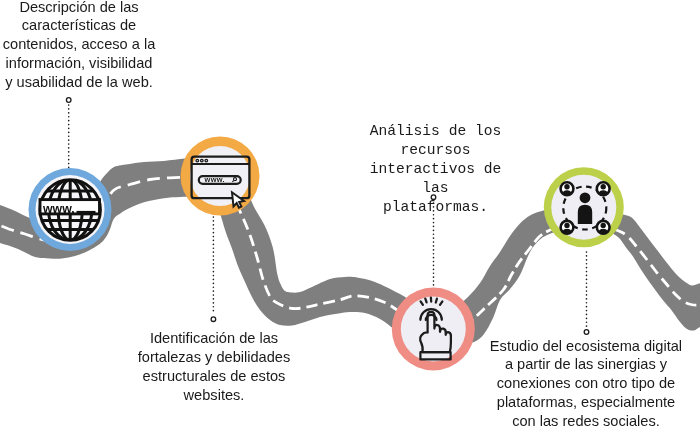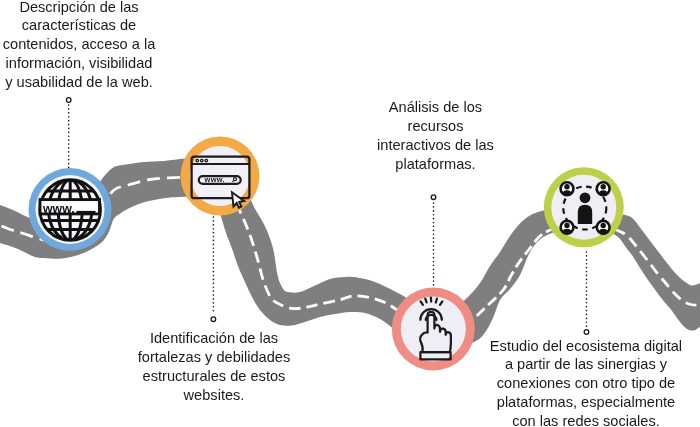--- a/index.html
+++ b/index.html
@@ -132,15 +132,15 @@
     <g transform="translate(603.2,227.3)">
       <circle r="6.4" fill="#ffffff" stroke="#141414" stroke-width="2.6"></circle>
       <circle cy="-1.9" r="2.7" fill="#141414"></circle>
       <path d="M -5 5.6 A 5.1 5.1 0 0 1 5 5.6 Z" fill="#141414"></path>
     </g>
   </g>
 </svg>
 
 <div class="txt" style="left:-8px;top:-2.5px;width:174px;">Descripción de las<br>características de<br>contenidos, acceso a la<br>información, visibilidad<br>y usabilidad de la web.</div>
 <div class="txt" style="left:124px;top:329.2px;width:180px;">Identificación de las<br>fortalezas y debilidades<br>estructurales de estos<br>websites.</div>
-<div class="txt" style="left:365px;top:98px;width:141px;">Análisis de los<br>recursos<br>interactivos de las<br>plataformas.</div>
+<div class="txt" style="left:365px;top:122px;width:141px;font-family:Liberation Mono, monospace;">Análisis de los<br>recursos<br>interactivos de las<br>plataformas.</div>
 <div class="txt" style="left:481px;top:336.5px;width:210px;">Estudio del ecosistema digital<br>a partir de las sinergias y<br>conexiones con otro tipo de<br>plataformas, especialmente<br>con las redes sociales.</div>
 </div>
 
 </body></html>

